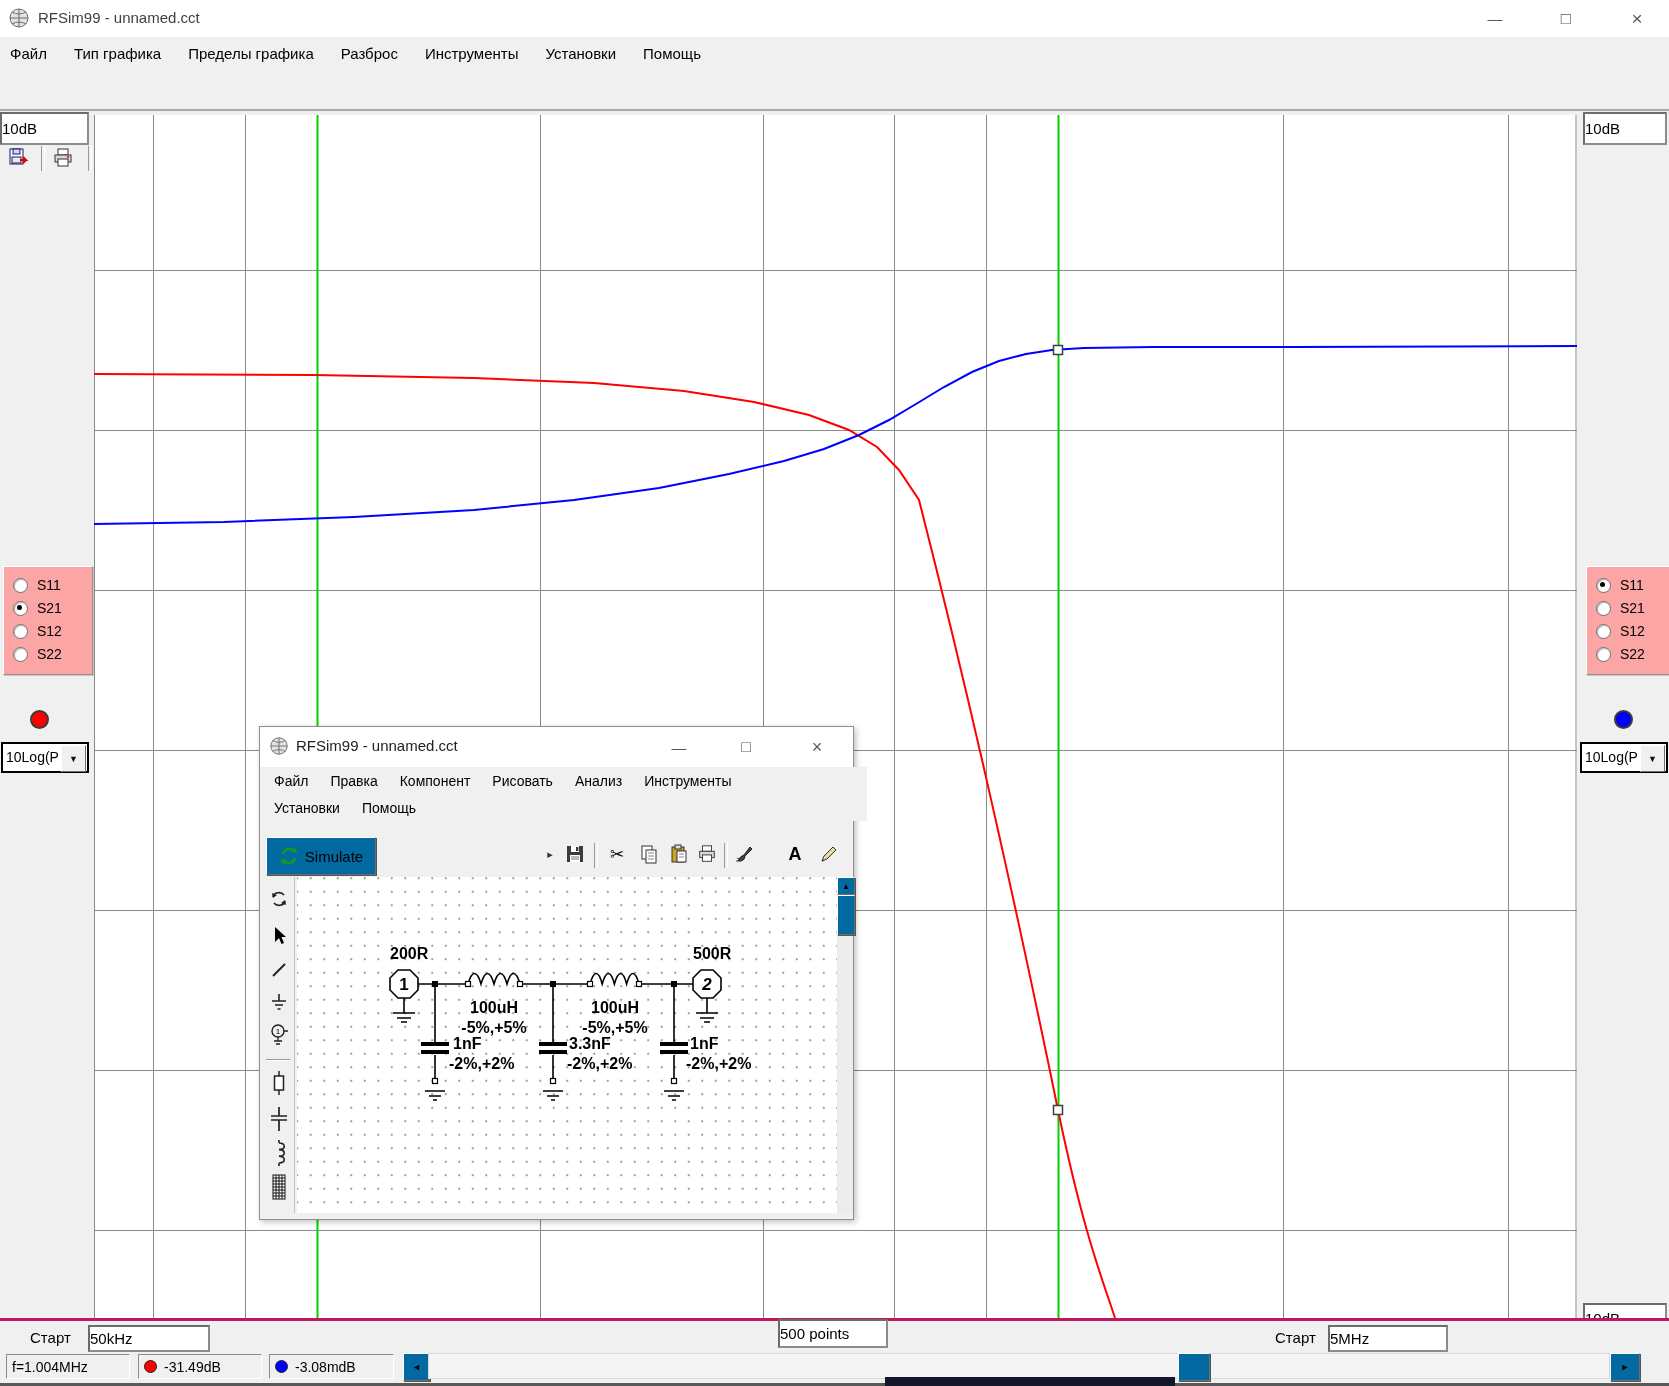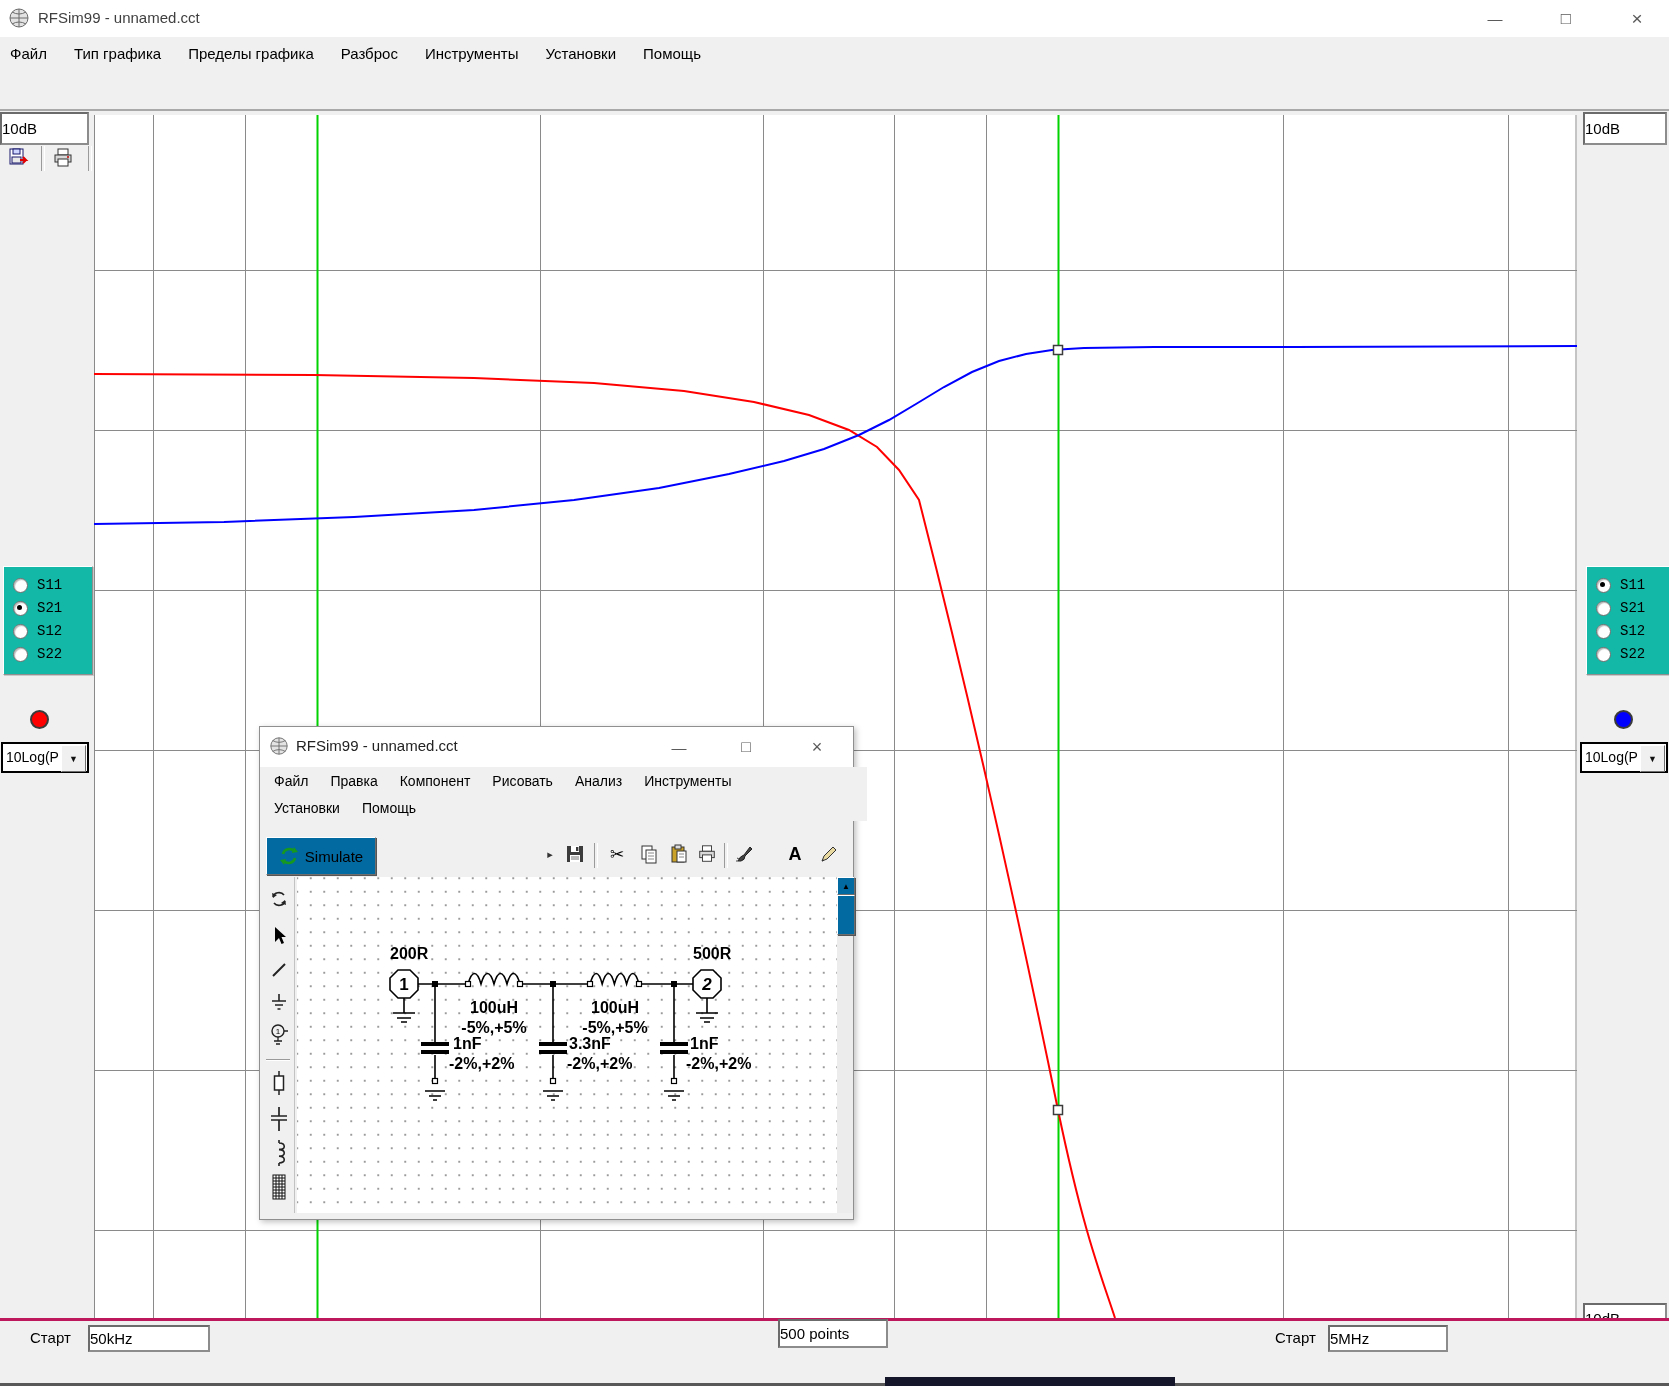--- a/index.html
+++ b/index.html
@@ -17,22 +17,22 @@
   .toolbar{left:0;top:70px;width:1669px;height:39px;background:#f0f0f0;border-bottom:2px solid #a9a9a9;}
   .tbtn{position:absolute;top:73px;height:30px;display:flex;align-items:center;justify-content:center;background:#f0f0f0;}
   .tbtn.raised{border:1px solid;border-color:#fff #7b7b7b #7b7b7b #fff;box-shadow:1px 1px 0 #4d4d4d;}
   .tbtn.sunkenlite{border:1px solid;border-color:#7b7b7b #fff #fff #7b7b7b;background:#fafafa;}
   .tsep{position:absolute;top:76px;width:2px;height:25px;border-left:1px solid #9a9a9a;border-right:1px solid #fff;}
   .glyph{font-size:17px;color:#222;}
   .rulertext{font-size:11px;font-weight:bold;line-height:10px;color:#111;text-align:center;}
   
   .field{background:#fff;border:2px solid #8c8c8c;border-top-color:#6b6b6b;border-left-color:#6b6b6b;
          font-size:15px;display:flex;align-items:center;padding-left:0;box-sizing:border-box;}
-  .panelbox{background:#14b8a6;border:1px solid #fff;border-right-color:#8f8f8f;border-bottom-color:#8f8f8f;
-            box-shadow:1px 1px 0 #c9c9c9;font-family:Liberation Mono, monospace;}
+  .panelbox{background:#fca5a5;border:1px solid #fff;border-right-color:#8f8f8f;border-bottom-color:#8f8f8f;
+            box-shadow:1px 1px 0 #c9c9c9;}
   .radiorow{position:absolute;left:9px;display:flex;align-items:center;gap:9px;height:20px;}
   .radio{width:13px;height:13px;border-radius:50%;background:#fff;border:1px solid #6f6f6f;
          box-shadow:inset 1px 1px 1px #b9b9b9;position:relative;}
   .radio.sel::after{content:"";position:absolute;left:3px;top:3px;width:5px;height:5px;border-radius:50%;background:#000;}
   .radiolabel{font-size:14px;}
   .dot{width:15px;height:15px;border-radius:50%;border:2px solid #3a3a3a;}
   .combo{background:#fff;border:2px solid #000000;box-sizing:border-box;}
   .combo .txt{position:absolute;left:3px;top:5px;font-size:14px;white-space:nowrap;overflow:hidden;}
   .combo .btn{position:absolute;right:1px;top:1px;width:23px;height:25px;background:#f0f0f0;
               border:1px solid;border-color:#fff #6e6e6e #6e6e6e #fff;display:flex;align-items:center;justify-content:center;
@@ -518,20 +518,41 @@
     </div>
     <div class="abs field" style="left:778px;top:-2px;width:110px;height:29px">
       <span>500 points</span>
     </div>
     <span class="abs lbl" style="left:1275px;top:8px">Старт</span>
     <div class="abs field" style="left:1328px;top:4px;width:120px;height:27px">
       <span>5MHz</span>
     </div>
   </div>
 
+  <div id="bar2" class="abs">
+    <div class="abs sunkbox" style="left:6px;top:2px;width:124px;height:25px">
+      <span>f=1.004MHz</span>
+    </div>
+    <div class="abs sunkbox" style="left:138px;top:2px;width:124px;height:25px">
+      <span class="statdot" style="background:#ff0000"></span>
+      <span>-31.49dB</span>
+    </div>
+    <div class="abs sunkbox" style="left:269px;top:2px;width:125px;height:25px">
+      <span class="statdot" style="background:#0000ff"></span>
+      <span>-3.08mdB</span>
+    </div>
+    <div class="abs bevelbtn" style="left:403px;top:1px;width:25px;height:26px;font-size:9px">
+      <span>◄</span>
+    </div>
+    <div class="abs" style="left:428px;top:1px;width:1182px;height:26px;background:#f4f4f4;border:1px solid #d9d9d9;box-sizing:border-box"></div>
+    <div class="abs bevelbtn" style="left:1178px;top:1px;width:30px;height:26px"></div>
+    <div class="abs bevelbtn" style="left:1610px;top:1px;width:28px;height:26px;font-size:9px">
+      <span>►</span>
+    </div>
+  </div>
 
   <div id="bottomedge" class="abs"></div>
   <div id="taskfrag" class="abs">
     <span style="display:inline-block;width:7px;height:7px;background:#2f7fe8;margin:1px 8px 0 58px"></span>
     <span style="margin-top:-2px">Музыка</span>
   </div>
 
 </div>
 
 </body></html>

